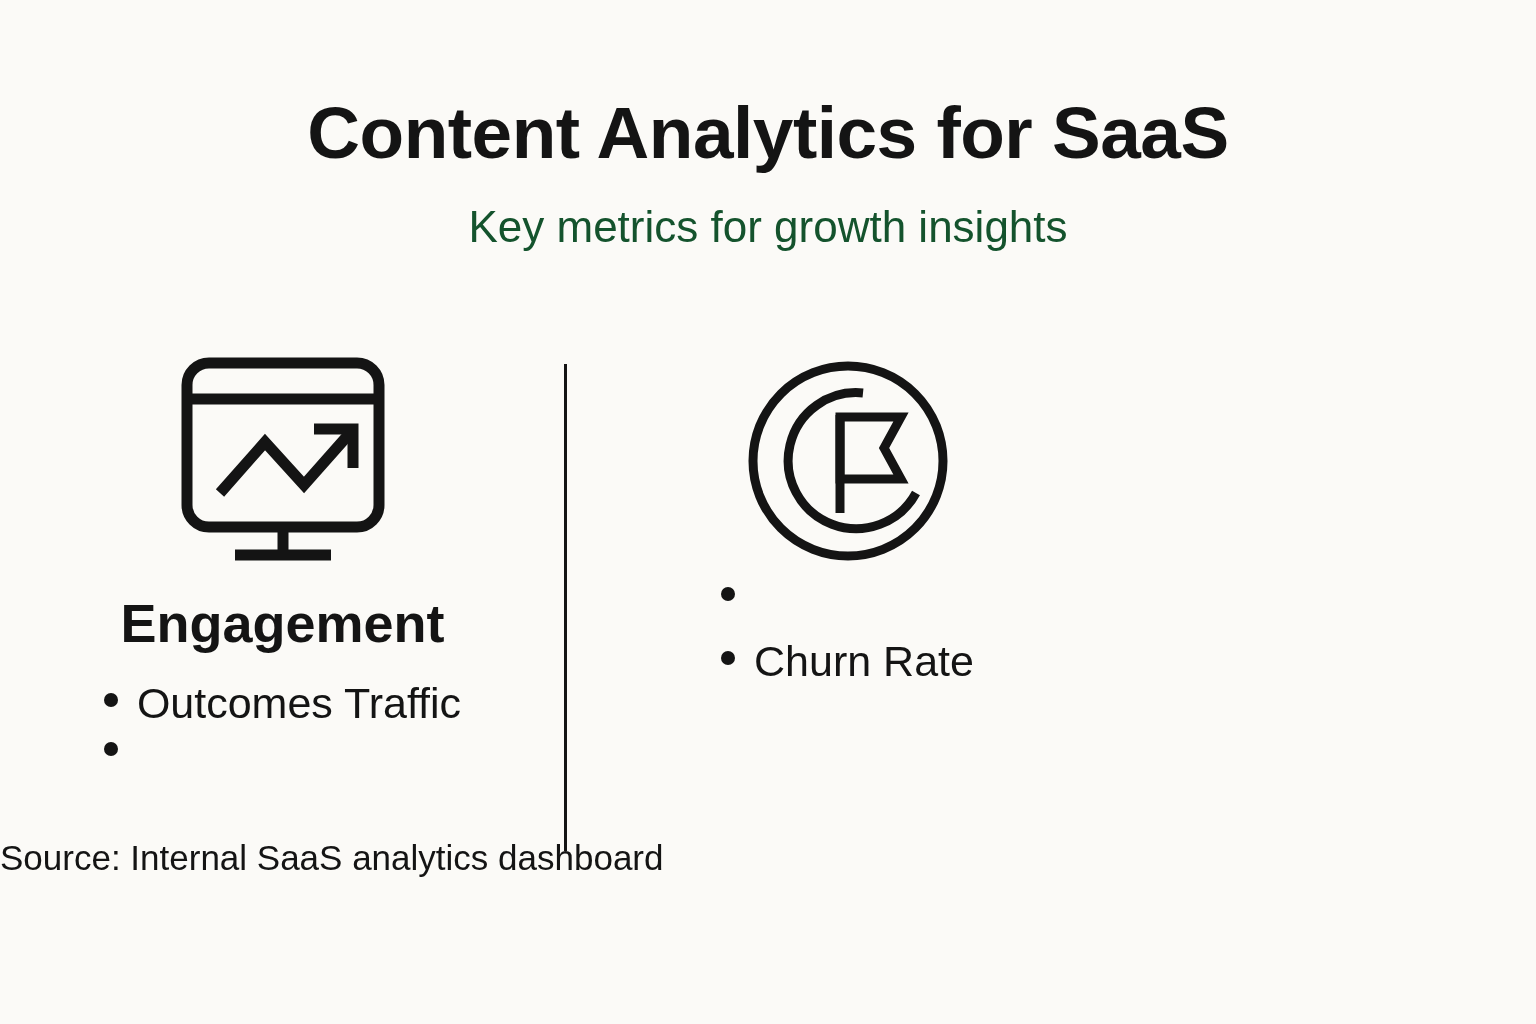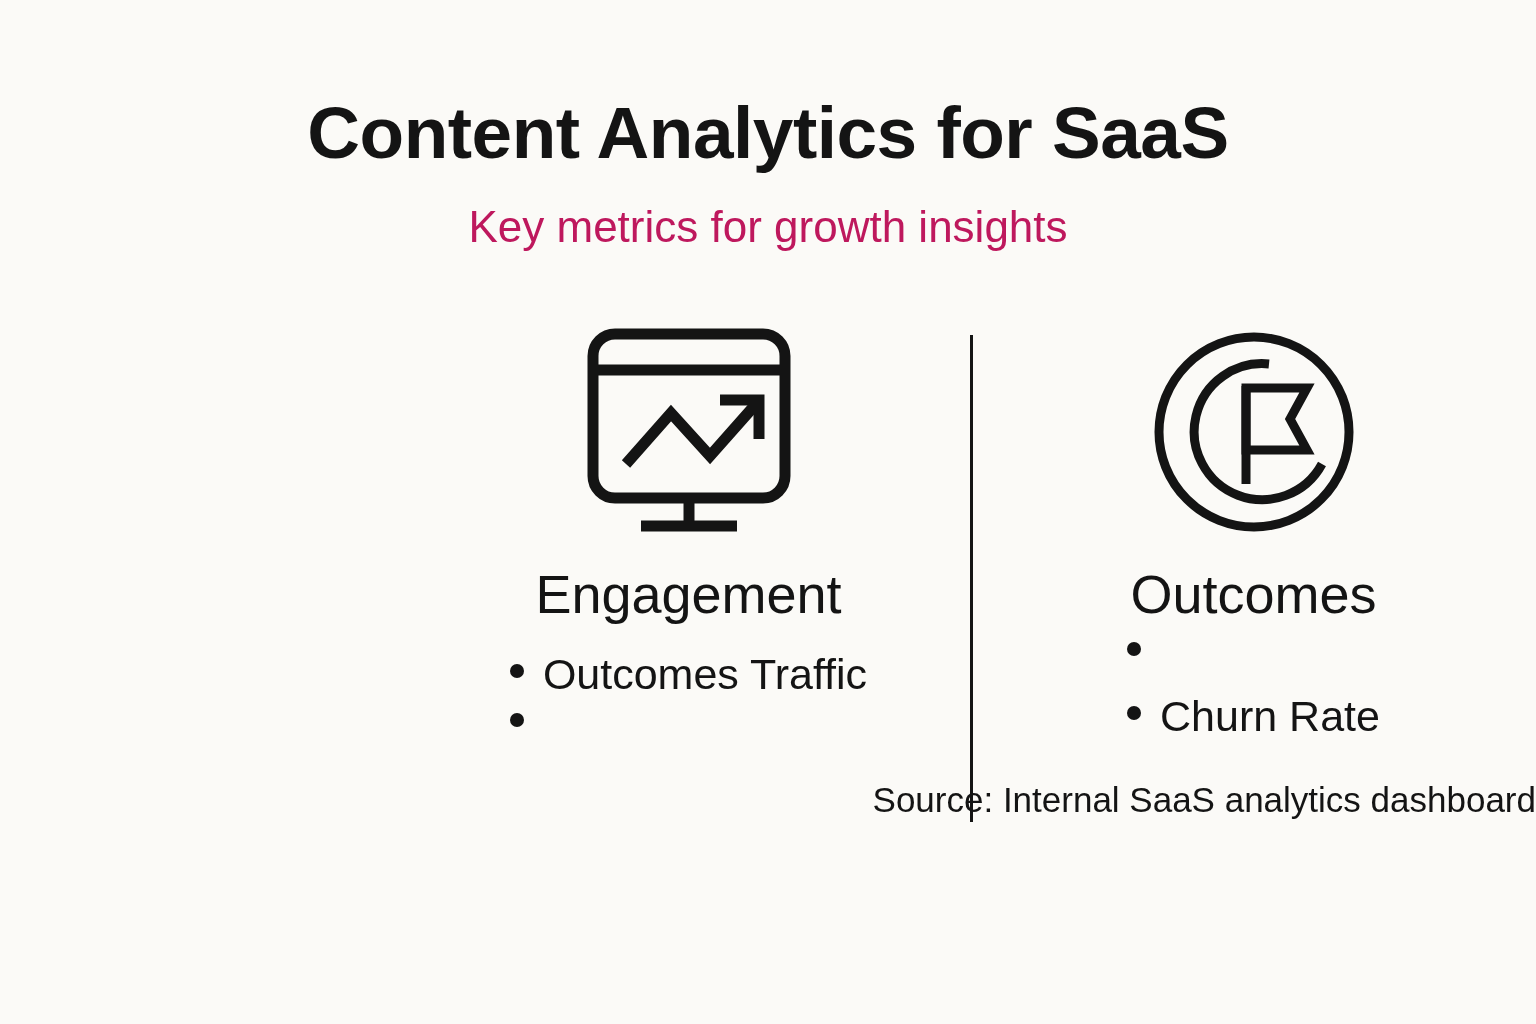--- a/index.html
+++ b/index.html
@@ -15,42 +15,43 @@
     color: #141414;
     overflow: hidden;
   }
   .slide {
     position: relative;
     width: 1536px;
     height: 1024px;
     box-sizing: border-box;
     display: flex;
     flex-direction: column;
-    align-items: flex-end;
+    align-items: flex-start;
+    gap: 29px;
   }
 
   
   .header {
     width: 100%;
     text-align: center;
     margin-top: 96px;
   }
   .title {
     font-size: 73px;
     font-weight: bold;
     letter-spacing: -0.5px;
     line-height: 1.0;
     color: #141414;
     margin: 0;
   }
   .subtitle {
     font-size: 44px;
     font-weight: normal;
     line-height: 1.0;
-    color: #be185d;
+    color: #14532d;
     margin: 36px 0 0 0;
   }
 
   
   .columns {
     position: relative;
     width: 1130px;
     margin-top: 78px;
     display: flex;
     flex-direction: row;
@@ -78,21 +79,21 @@
     display: flex;
     align-items: center;
     justify-content: center;
   }
   .icon-wrap svg {
     display: block;
   }
 
   .col-heading {
     font-size: 54px;
-    font-weight: normal;
+    font-weight: bold;
     line-height: 1.0;
     margin: 30px 0 0 0;
     color: #141414;
   }
 
   .bullets {
     list-style: none;
     margin: 32px 0 0 0;
     padding: 0;
     text-align: left;
@@ -165,21 +166,20 @@
 
     <div class="column">
       <div class="icon-wrap">
         <svg width="206" height="212" viewBox="0 0 206 212" fill="none" aria-hidden="true">
           <circle cx="103" cy="106" r="95" stroke="#141414" stroke-width="9"></circle>
           <path d="M 118 38 A 68 68 0 1 0 171 138" stroke="#141414" stroke-width="9" fill="none" stroke-linecap="butt"></path>
           <line x1="95" y1="60" x2="95" y2="158" stroke="#141414" stroke-width="9"></line>
           <path d="M 95 62 L 156 62 L 139 93 L 156 124 L 95 124 Z" stroke="#141414" stroke-width="9" fill="none" stroke-linejoin="miter"></path>
         </svg>
       </div>
-      <h2 class="col-heading">Outcomes</h2>
       <ul class="bullets">
         <li class="bullet">
           <span class="bullet-dot"></span>
         </li>
         <li class="bullet">
           <span class="bullet-dot"></span>
           <span>Churn Rate</span>
         </li>
       </ul>
     </div>

